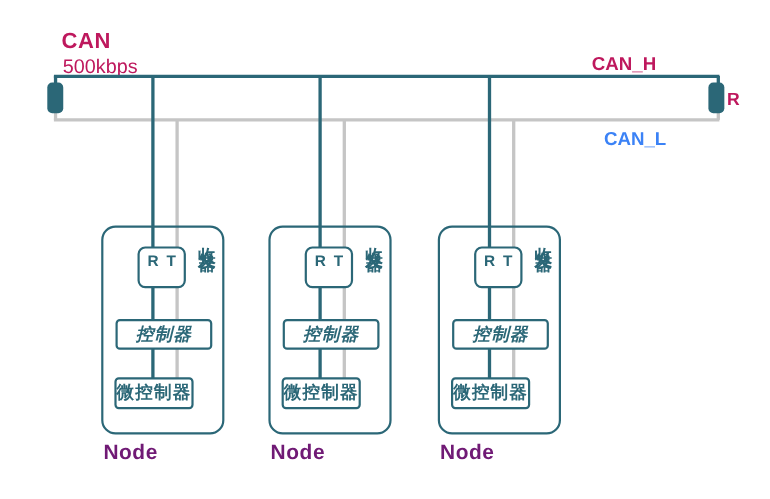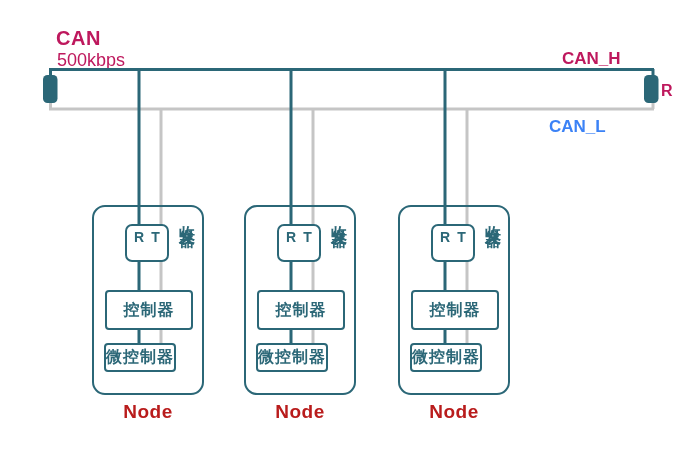--- a/index.html
+++ b/index.html
@@ -8,21 +8,21 @@
     font-family:"Liberation Sans","DejaVu Sans",sans-serif;
     -webkit-font-smoothing:antialiased;
   }
   .teal{color:#be185d;}
   .abs{position:absolute;}
   #svg-layer{position:absolute;left:0;top:0;width:700px;height:454px;z-index:1;}
 
   
   .bus-title{left:56px;top:27px;font-size:20px;font-weight:bold;letter-spacing:0.5px;}
   .bus-speed{left:57px;top:50px;font-size:18px;}
-  .canh-label{left:562px;top:49px;font-size:17px;font-weight:bold;}
+  .canh-label{left:538px;top:49px;font-size:17px;font-weight:bold;}
   .canl-label{left:549px;top:117px;font-size:17px;font-weight:bold;color:#3b82f6;}
   .term-r-label{left:661px;top:82px;font-size:16px;font-weight:bold;}
 
   
   .node{
     position:absolute;top:205px;width:112px;height:190px;z-index:2;
     border:2.5px solid #2B6777;border-radius:13px;background:transparent;
     box-sizing:border-box;
   }
   .node-1{left:92px;}
@@ -39,25 +39,25 @@
     position:absolute;left:82px;top:6px;width:22px;height:78px;
     writing-mode:vertical-rl;text-orientation:upright;
     font-size:16px;font-weight:bold;color:#2B6777;line-height:22px;
     letter-spacing:3px;text-align:left;
   }
   .inner-box{
     position:absolute;background:#ffffff;border:2.5px solid #2B6777;border-radius:4px;
     box-sizing:border-box;display:flex;align-items:center;justify-content:center;
     font-size:16px;font-weight:bold;color:#2B6777;z-index:3;letter-spacing:1px;
   }
-  .controller-box{left:11px;top:83px;width:88px;height:40px;}
+  .controller-box{left:11px;top:83px;width:88px;height:28px;font-style:italic;}
   .micro-box{left:10px;top:136px;width:72px;height:29px;}
   .node-label{
-    position:absolute;left:0;top:194px;width:100%;text-align:center;
-    font-size:19px;font-weight:bold;color:#b91c1c;letter-spacing:0.5px;
+    position:absolute;left:0;top:194px;width:100%;
+    font-size:19px;font-weight:bold;color:#701a75;letter-spacing:0.5px;
   }
 
   .watermark{
     right:16px;top:429px;font-size:14px;color:#CDCDCD;z-index:4;
   }
 </style>
 </head>
 <body>
 
 <div id="canvas">

